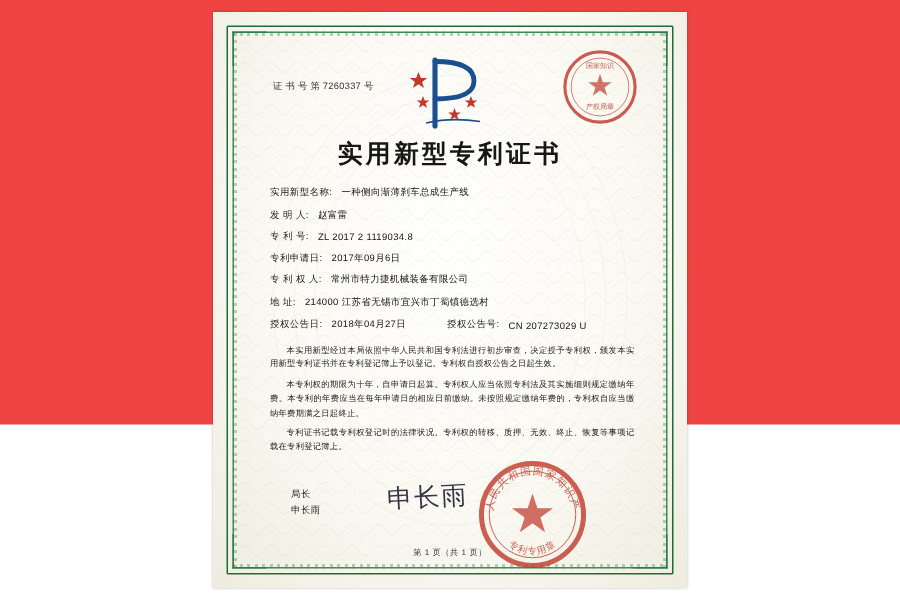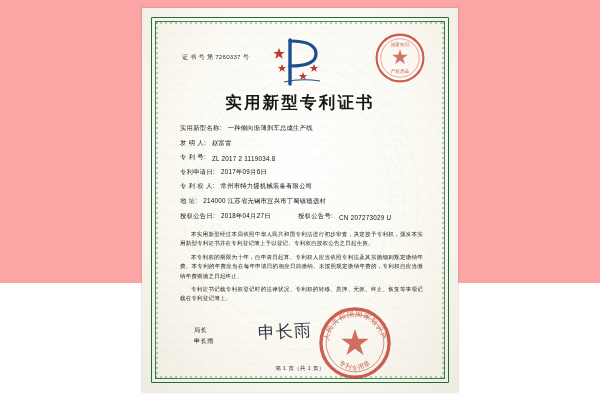--- a/index.html
+++ b/index.html
@@ -9,21 +9,21 @@
     height: 400px;
     overflow: hidden;
     background: #ffffff;
     font-family: "Liberation Sans", sans-serif;
   }
 
   #stage {
     position: relative;
     width: 600px;
     height: 283px;
-    background: #fca5a5;
+    background: #ef4444;
   }
 
   
   #sheet {
     position: absolute;
     left: 142px;
     top: 8px;
     width: 316px;
     height: 384px;
     background: #fdfcf7;

